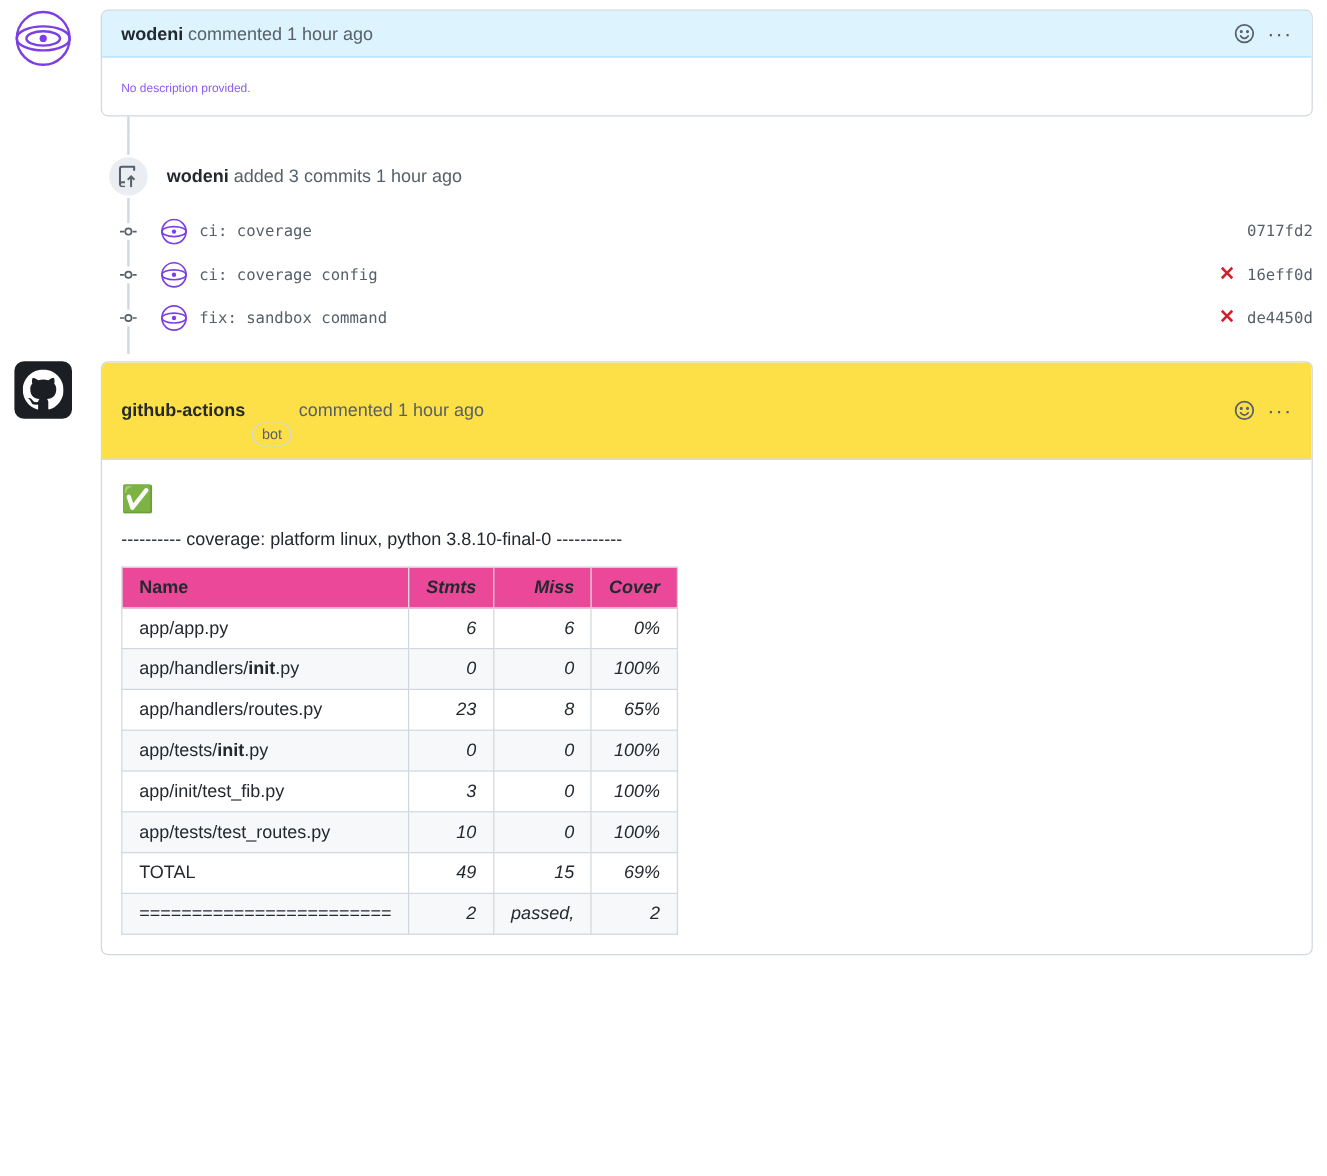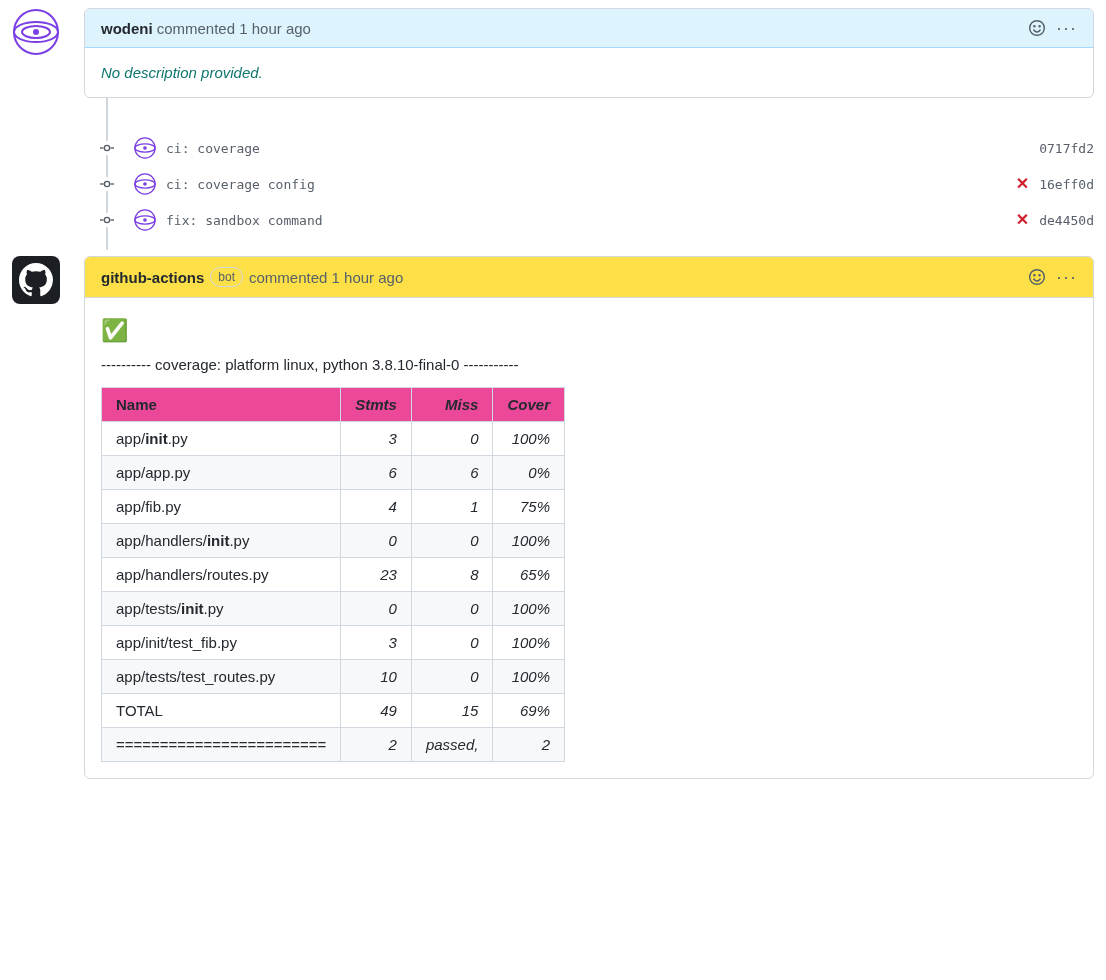--- a/index.html
+++ b/index.html
@@ -87,31 +87,32 @@
     padding: 0 7px;
     font-size: 12px;
     font-weight: 500;
     color: #57606a;
     border: 1px solid #d0d7de;
     border-radius: 2em;
     margin-left: 6px;
     margin-right: 2px;
     height: 20px;
     line-height: 18px;
+    margin-top: 40px;
   }
   .header-actions {
     margin-left: auto;
     display: flex;
     align-items: center;
     gap: 10px;
     color: #57606a;
   }
   .icon-btn { cursor: pointer; display: inline-flex; }
   .comment-body { padding: 16px; }
-  .no-desc { font-style: italic; color: #0f766e; font-size: 15px; }
+  .no-desc { color: #8b5cf6; font-size: 10px; }
   
   
   .connector-area {
     margin-left: 72px;
     position: relative;
     padding: 16px 0 12px 0;
   }
   .connector-line {
     position: absolute;
     left: 22px;
@@ -251,20 +252,33 @@
       <span class="no-desc">No description provided.</span>
     </div>
   </div>
 </div>
 
 <div class="connector-short"></div>
 
 <div class="connector-area">
   <div class="connector-line"></div>
 
+  <div class="event-row">
+    <div class="event-badge">
+      <svg width="18" height="18" viewBox="0 0 16 16" fill="#57606a">
+        <path d="M1 2.5A2.5 2.5 0 0 1 3.5 0h8.75a.75.75 0 0 1 .75.75v3h-1.5V1.5h-8A1 1 0 0 0 2.5 2.5v9.3c.3-.2.65-.3 1-.3h2v1.5h-2a1 1 0 1 0 0 2h2V16h-2A2.5 2.5 0 0 1 1 13.5v-11z"></path>
+        <path d="M10 7l3 3-1 1-1.25-1.25V16h-1.5v-6.25L8 11l-1-1 3-3z"></path>
+      </svg>
+    </div>
+    <div class="event-text">
+      <span class="author">wodeni</span>
+      <span>added 3 commits</span>
+      <span>1 hour ago</span>
+    </div>
+  </div>
 
   <div id="commits-container">
       <div class="commit-row">
         <span class="commit-node">
           <svg width="16" height="16" viewBox="0 0 16 16" fill="#57606a">
             <circle cx="8" cy="8" r="3" fill="none" stroke="#57606a" stroke-width="1.6"></circle>
             <line x1="0" y1="8" x2="4" y2="8" stroke="#57606a" stroke-width="1.6"></line>
             <line x1="12" y1="8" x2="16" y2="8" stroke="#57606a" stroke-width="1.6"></line>
           </svg>
         </span>
@@ -362,38 +376,26 @@
         <thead>
           <tr>
             <th>Name</th>
             <th class="num">Stmts</th>
             <th class="num">Miss</th>
             <th class="num">Cover</th>
           </tr>
         </thead>
         <tbody id="cov-tbody">
             <tr>
-              <td><span>app/</span><span class="bold-part">init</span><span>.py</span></td>
-              <td class="num">3</td>
-              <td class="num">0</td>
-              <td class="num">100%</td>
-            </tr>
-            <tr>
               <td><span>app/app.py</span><span></span></td>
               <td class="num">6</td>
               <td class="num">6</td>
               <td class="num">0%</td>
             </tr>
             <tr>
-              <td><span>app/fib.py</span><span></span></td>
-              <td class="num">4</td>
-              <td class="num">1</td>
-              <td class="num">75%</td>
-            </tr>
-            <tr>
               <td><span>app/handlers/</span><span class="bold-part">init</span><span>.py</span></td>
               <td class="num">0</td>
               <td class="num">0</td>
               <td class="num">100%</td>
             </tr>
             <tr>
               <td><span>app/handlers/routes.py</span><span></span></td>
               <td class="num">23</td>
               <td class="num">8</td>
               <td class="num">65%</td>

